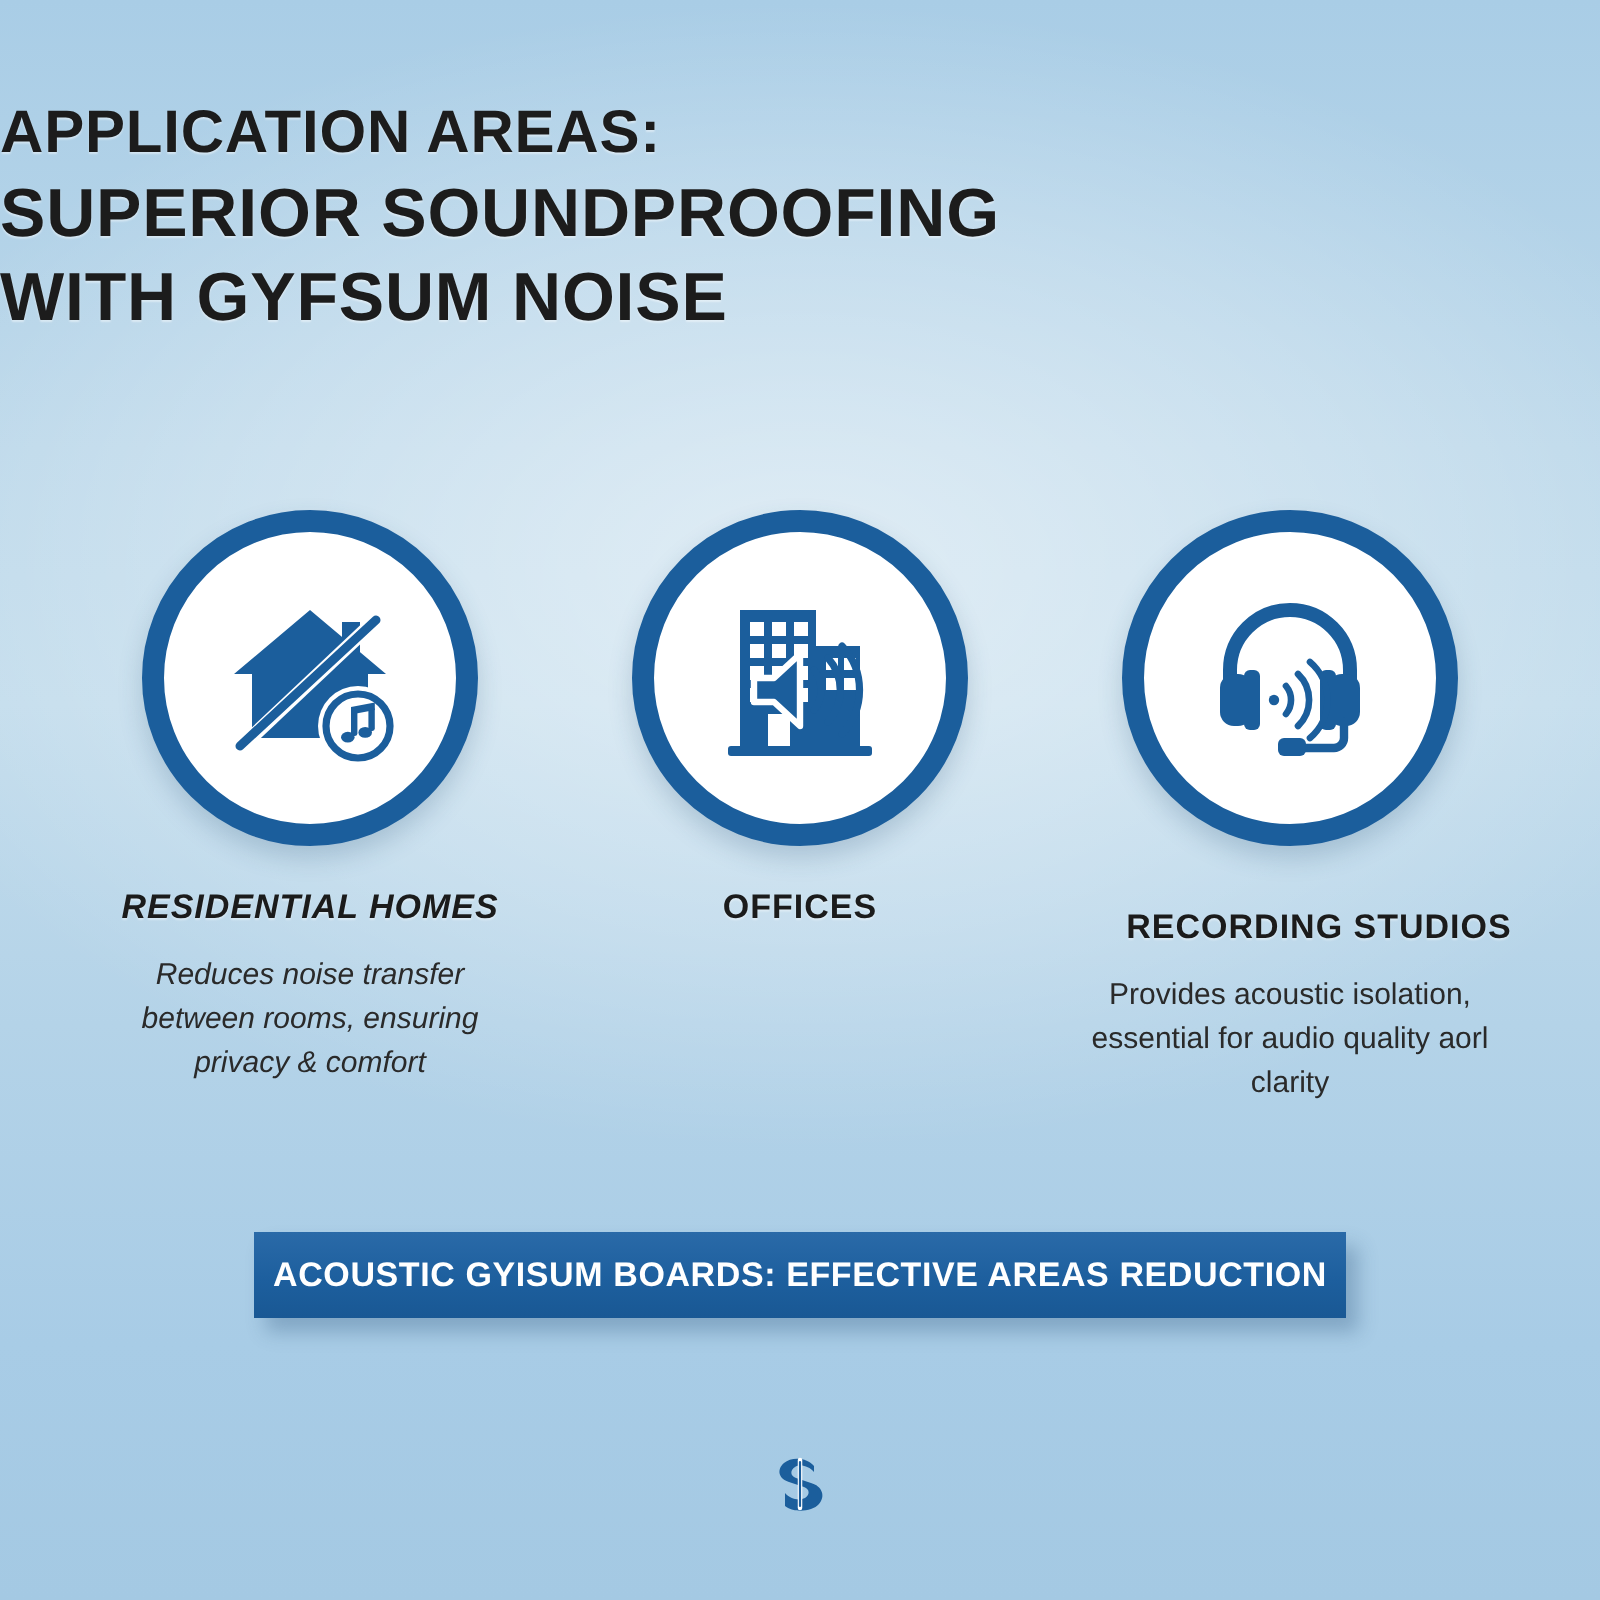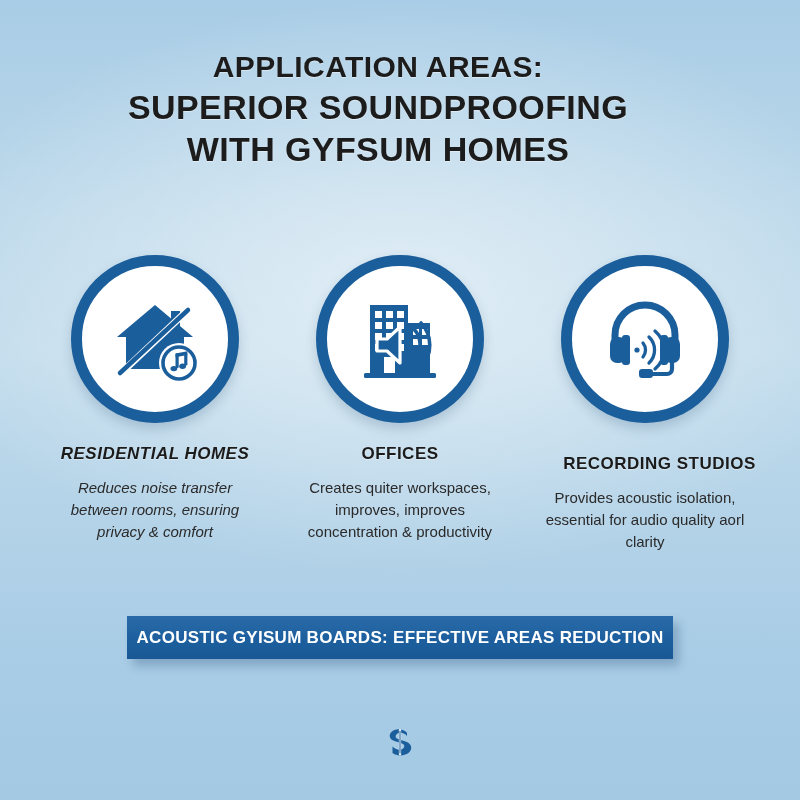--- a/index.html
+++ b/index.html
@@ -15,21 +15,21 @@
     width:800px; height:800px;
     background:
       radial-gradient(ellipse 78% 46% at 50% 36%, rgba(255,255,255,0.52) 0%, rgba(255,255,255,0.22) 48%, rgba(255,255,255,0.0) 78%),
       linear-gradient(180deg,#a9cde6 0%, #bcd8ea 28%, #c2dcec 44%, #b4d3e8 64%, #a8cce6 84%, #a4c9e3 100%);
     overflow:hidden;
   }
 
   
   .title-block {
     position:absolute; top:48px; left:0; width:756px;
-    text-align:center;
+    text-align:left;
     color:#1c1c1c;
     font-weight:bold;
     letter-spacing:0.4px;
     text-shadow:0 1px 1px rgba(255,255,255,0.45);
   }
   .title-line-1 { font-size:30px; line-height:38px; }
   .title-line-2 { font-size:34px; line-height:42px; }
   .title-line-3 { font-size:34px; line-height:42px; }
 
   
@@ -95,21 +95,21 @@
   }
 </style>
 </head>
 <body>
 
 <div id="poster">
 
   <div class="title-block">
     <div class="title-line-1">APPLICATION AREAS:</div>
     <div class="title-line-2">SUPERIOR SOUNDPROOFING</div>
-    <div class="title-line-3">WITH GYFSUM HOMES</div>
+    <div class="title-line-3">WITH GYFSUM NOISE</div>
   </div>
 
   <div class="cards">
 
     <div class="card card-1">
       <div class="circle">
         <span>
           <svg width="100" height="100" viewBox="0 0 100 100" aria-hidden="true">
             <g fill="#1b5e9c">
               <path d="M50 16 L88 48 L79 48 L79 80 L21 80 L21 48 L12 48 Z"></path>
@@ -164,21 +164,20 @@
             <g>
               <path d="M27 50 L37 50 L50 38 L50 74 L37 62 L27 62 Z" fill="#1b5e9c" stroke="#ffffff" stroke-width="3.2" stroke-linejoin="round"></path>
               <path d="M57 46 A16 16 0 0 1 57 66" fill="none" stroke="#1b5e9c" stroke-width="3.6" stroke-linecap="round"></path>
               <path d="M64 40 A24 24 0 0 1 64 72" fill="none" stroke="#1b5e9c" stroke-width="3.6" stroke-linecap="round"></path>
               <path d="M71 34 A32 32 0 0 1 71 78" fill="none" stroke="#1b5e9c" stroke-width="3.6" stroke-linecap="round"></path>
             </g>
           </svg>
         </span>
       </div>
       <div class="card-title">OFFICES</div>
-      <div class="card-desc">Creates quiter workspaces, improves, improves concentration &amp; productivity</div>
     </div>
 
     <div class="card card-3">
       <div class="circle">
         <span>
           <svg width="100" height="100" viewBox="0 0 100 100" aria-hidden="true">
             <path d="M20 60 L20 46 A30 30 0 0 1 80 46 L80 60" fill="none" stroke="#1b5e9c" stroke-width="7" stroke-linecap="round"></path>
             <g fill="#1b5e9c">
               <rect x="15" y="48" width="16" height="26" rx="7"></rect>
               <rect x="69" y="48" width="16" height="26" rx="7"></rect>

